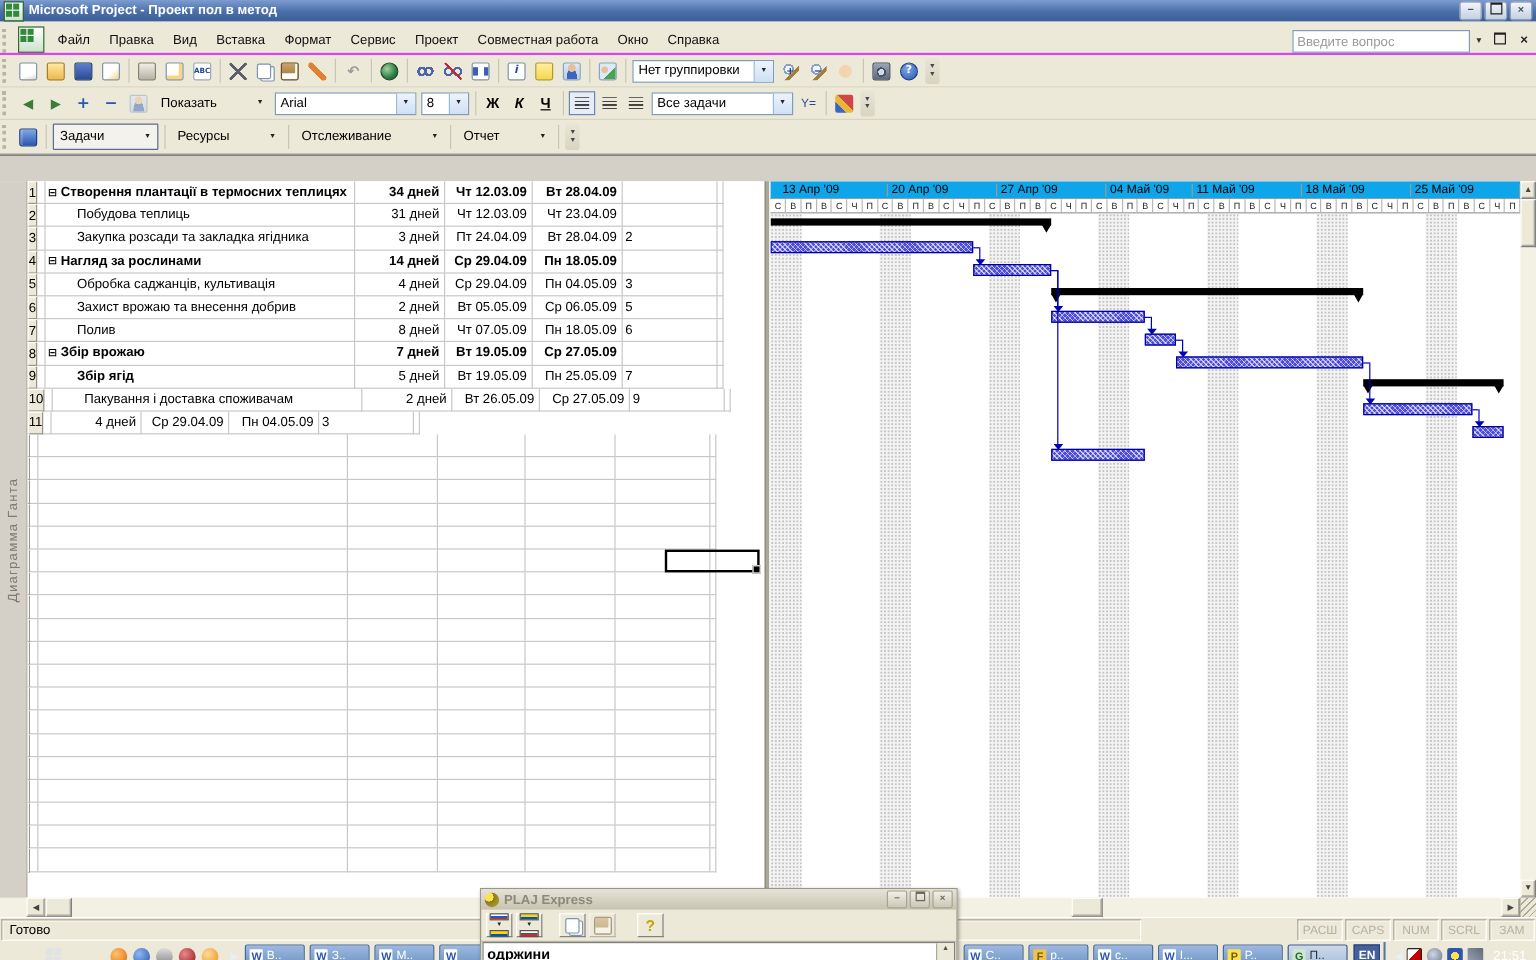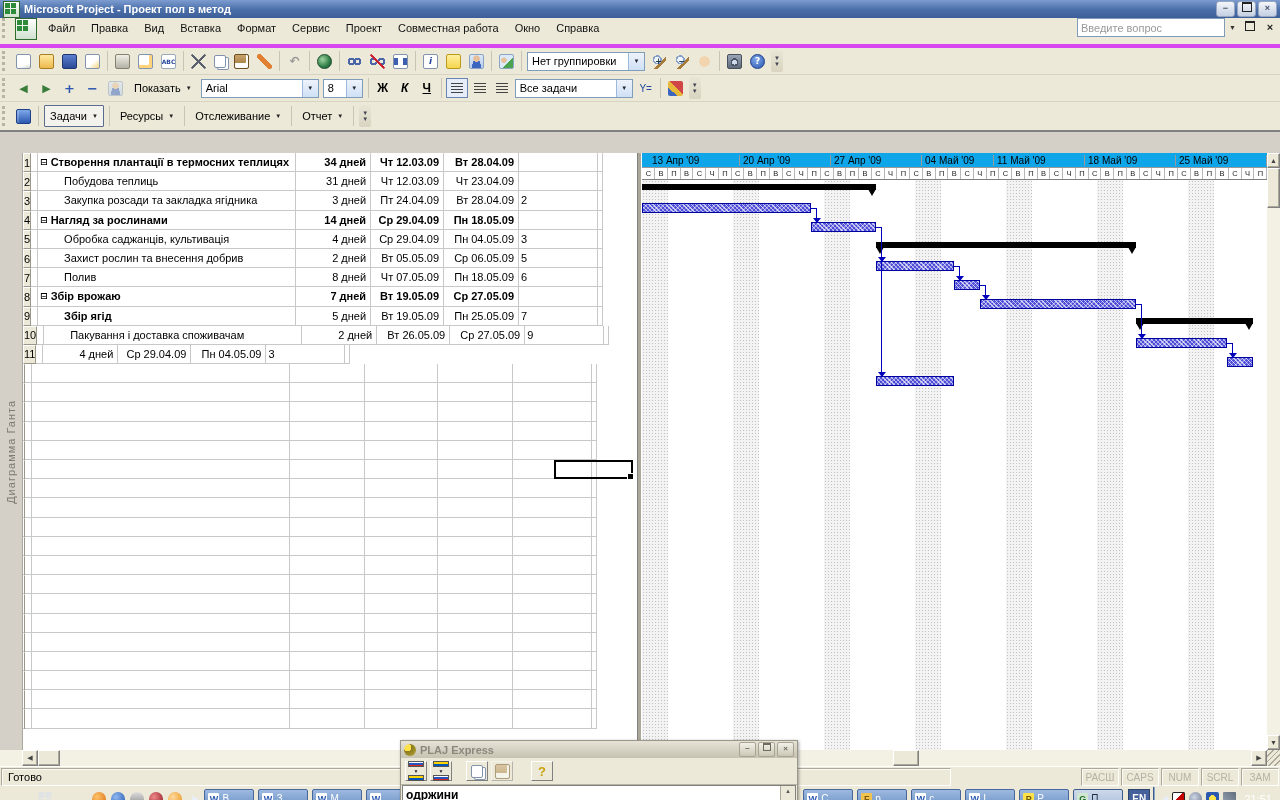--- a/index.html
+++ b/index.html
@@ -8,21 +8,21 @@
   
   .titlebar{height:18px;background:linear-gradient(180deg,#7d9cd0,#496ea8 55%,#3d5f99);
     display:flex;align-items:center;color:#fff;font-weight:bold;font-size:11px;padding:0 3px;}
   .appicon{width:13px;height:13px;background:linear-gradient(#fff,#cfe0cf);border:1px solid #2f6b2f;
     display:grid;grid-template:5px 5px/5px 5px;gap:1px;padding:1px;margin-right:4px;}
   .appicon i{background:#2e8b3a;}
   .wbtns{margin-left:auto;display:flex;gap:2px;}
   .wbtn{width:17px;height:14px;border-radius:3px;background:linear-gradient(#f4f6fa,#c3cfe2);
     border:1px solid #96a6c0;color:#40506a;font-size:9px;line-height:12px;text-align:center;font-weight:bold;}
   
-  .menubar{height:26px;background:#ece9d8;display:flex;align-items:flex-start;border-bottom:4px solid #d946ef;}
+  .menubar{height:26px;background:#ece9d8;display:flex;align-items:flex-end;border-bottom:2px solid #d946ef;}
   .mgrip{width:5px;height:20px;margin:0 2px;border-left:3px dotted #b8b4a2;}
   .menubar .proj{width:18px;height:18px;margin:0 3px;}
   .mitem{padding:4px 8px;color:#111;}
   .qbox{margin-left:auto;display:flex;align-items:center;}
   .qinput{width:140px;height:17px;border:1px solid #7f9db9;background:#fff;color:#9a9a9a;
     font-size:11px;padding:0 3px;display:flex;align-items:center;}
   .qarr{width:15px;height:19px;display:flex;align-items:center;justify-content:center;font-size:7px;color:#333;}
   .docbtn{width:16px;height:15px;margin:0 2px;color:#222;font-weight:bold;text-align:center;line-height:14px;font-size:11px;}
   .rest{display:inline-block;width:8px;height:7px;border:1px solid #222;border-top:2px solid #222;}
   
@@ -69,21 +69,21 @@
   .ic-wizard{background:linear-gradient(45deg,#3a66c0 30%,#e7b73a 30% 55%,#d04545 55%);}
   .combo{display:flex;align-items:center;background:#fff;border:1px solid #7f9db9;height:19px;
     font-size:11px;padding-left:4px;margin:0 2px;box-sizing:border-box;}
   .combo .arr{width:15px;height:100%;margin-left:auto;background:linear-gradient(#eef3fb,#cfe0f5);
     border-left:1px solid #9db9dd;display:flex;align-items:center;justify-content:center;font-size:6px;color:#223;}
   .fmtbtn{width:20px;height:19px;display:flex;align-items:center;justify-content:center;margin:0 1px;font-size:12px;}
   .alignbtn{width:20px;height:18px;margin:0 1px;display:flex;align-items:center;justify-content:center;}
   .alignbtn i{display:block;width:12px;height:10px;
     background:repeating-linear-gradient(#444 0 1px,transparent 1px 3px);}
   .alignbtn.sel{border:1px solid #6b86b5;background:#e6edf8;}
-  .dropbtn{display:flex;align-items:center;height:20px;padding:0 5px;margin:0 2px;}
+  .dropbtn{display:flex;align-items:center;height:20px;padding:0 5px;margin:0 2px;gap:28px;}
   .dropbtn .dn{font-size:6px;margin-left:5px;color:#222;}
   .dropbtn.sel{border:1px solid #5a6c8f;background:#f3f2ec;border-radius:1px;}
   .ovfl{width:12px;display:flex;flex-direction:column;align-items:center;justify-content:center;color:#445;font-size:6px;
     height:22px;background:linear-gradient(#e9e6d6,#d8d4c0);border-radius:2px;margin-left:2px;}
   
   .topstrip{height:20px;background:#d4d0c8;border-top:1px solid #808080;border-bottom:1px solid #fff0;}
   .main{display:flex;height:597px;}
   .vstrip{width:22px;background:#d4d0c8;border-right:1px solid #aca899;display:flex;align-items:center;justify-content:center;}
   .vlabel{writing-mode:vertical-rl;transform:rotate(180deg);color:#7d7a6e;font-size:11px;letter-spacing:1px;}
   .tablewrap{width:615px;background:#fff;position:relative;overflow:hidden;}
@@ -483,21 +483,21 @@
             <span class="td c-dur rt">4 дней</span>
             <span class="td c-st rt">Ср 29.04.09</span>
             <span class="td c-fin rt">Пн 04.05.09</span>
             <span class="td c-pred">3</span>
             <span class="td c-sl"></span>
           </div>
           <div class="trow">
             <span class="td idcell">6</span>
             <span class="td c-ind"></span>
             <span class="td c-name">
-              <span style="padding-left: 24px;">Захист рослин та внесення добрив</span>
+              <span style="padding-left: 24px;">Захист врожаю та внесення добрив</span>
             </span>
             <span class="td c-dur rt">2 дней</span>
             <span class="td c-st rt">Вт 05.05.09</span>
             <span class="td c-fin rt">Ср 06.05.09</span>
             <span class="td c-pred">5</span>
             <span class="td c-sl"></span>
           </div>
           <div class="trow">
             <span class="td idcell">7</span>
             <span class="td c-ind"></span>

